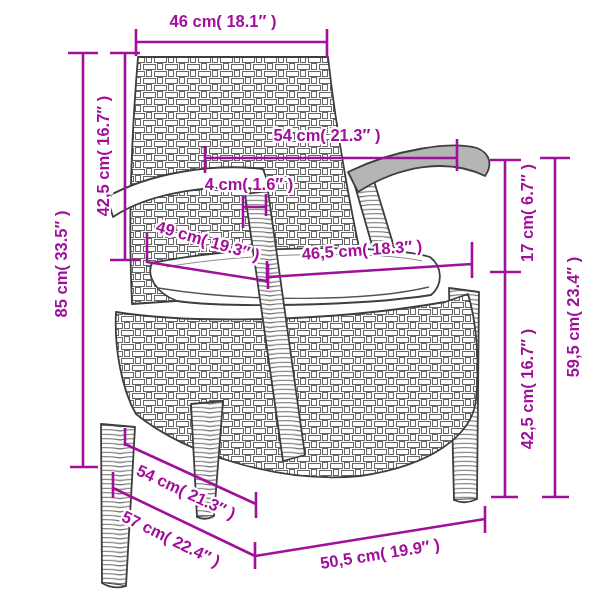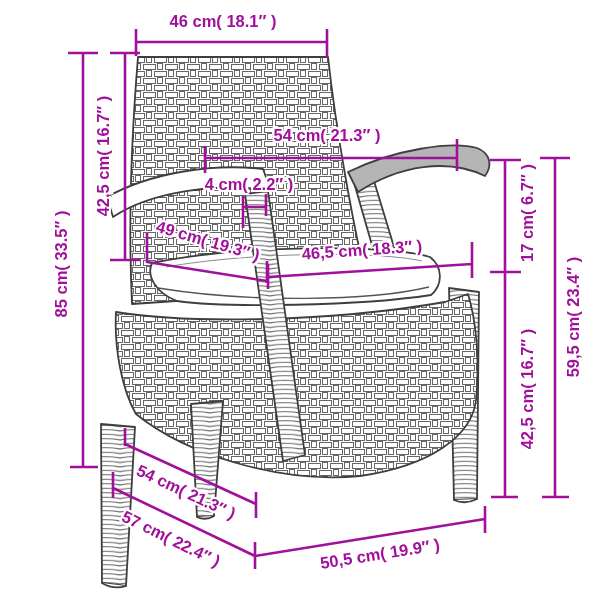--- a/index.html
+++ b/index.html
@@ -104,21 +104,21 @@
   </svg>
 
   <div class="dim-label" style="left:223px;top:21px;">46 cm( 18.1″ )</div>
 
   <div class="dim-label rot-90" style="left:61px;top:264px;">85 cm( 33.5″ )</div>
 
   <div class="dim-label rot-90" style="left:103px;top:156px;">42,5 cm( 16.7″ )</div>
 
   <div class="dim-label" style="left:327px;top:135px;">54 cm( 21.3″ )</div>
 
-  <div class="dim-label" style="left:249px;top:184px;">4 cm( 2.2″ )</div>
+  <div class="dim-label" style="left:249px;top:184px;">4 cm( 1.6″ )</div>
 
   <div class="dim-label" style="left:208px;top:241px;transform:translate(-50%,-50%) rotate(16deg);">49 cm( 19.3″ )</div>
 
   <div class="dim-label" style="left:362px;top:250px;transform:translate(-50%,-50%) rotate(-4deg);">46,5 cm( 18.3″ )</div>
 
   <div class="dim-label rot-90" style="left:527px;top:213px;">17 cm( 6.7″ )</div>
 
   <div class="dim-label rot-90" style="left:527px;top:389px;">42,5 cm( 16.7″ )</div>
 
   <div class="dim-label rot-90" style="left:573px;top:317px;">59,5 cm( 23.4″ )</div>

